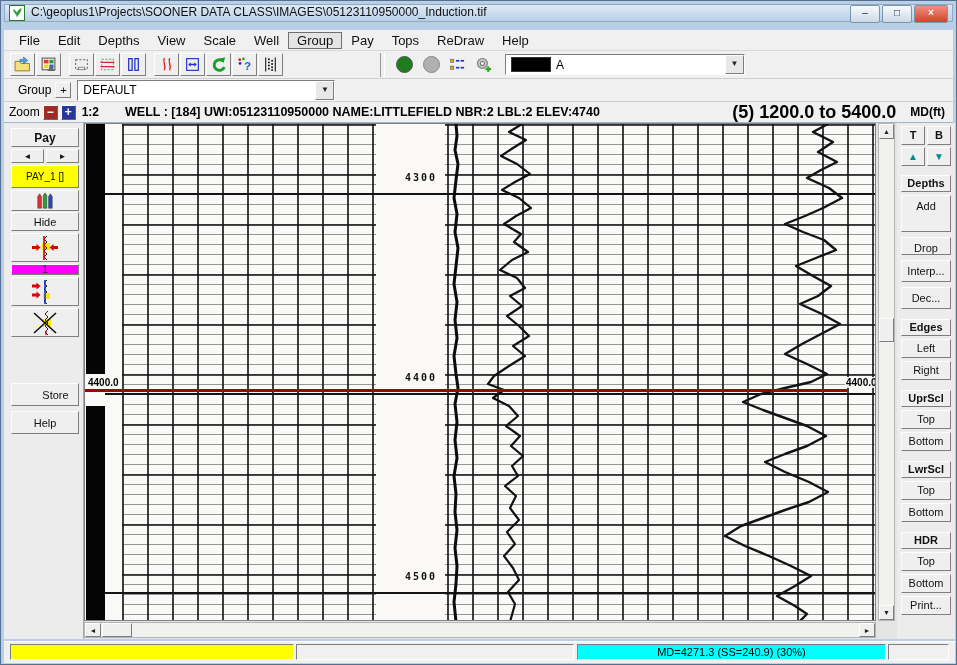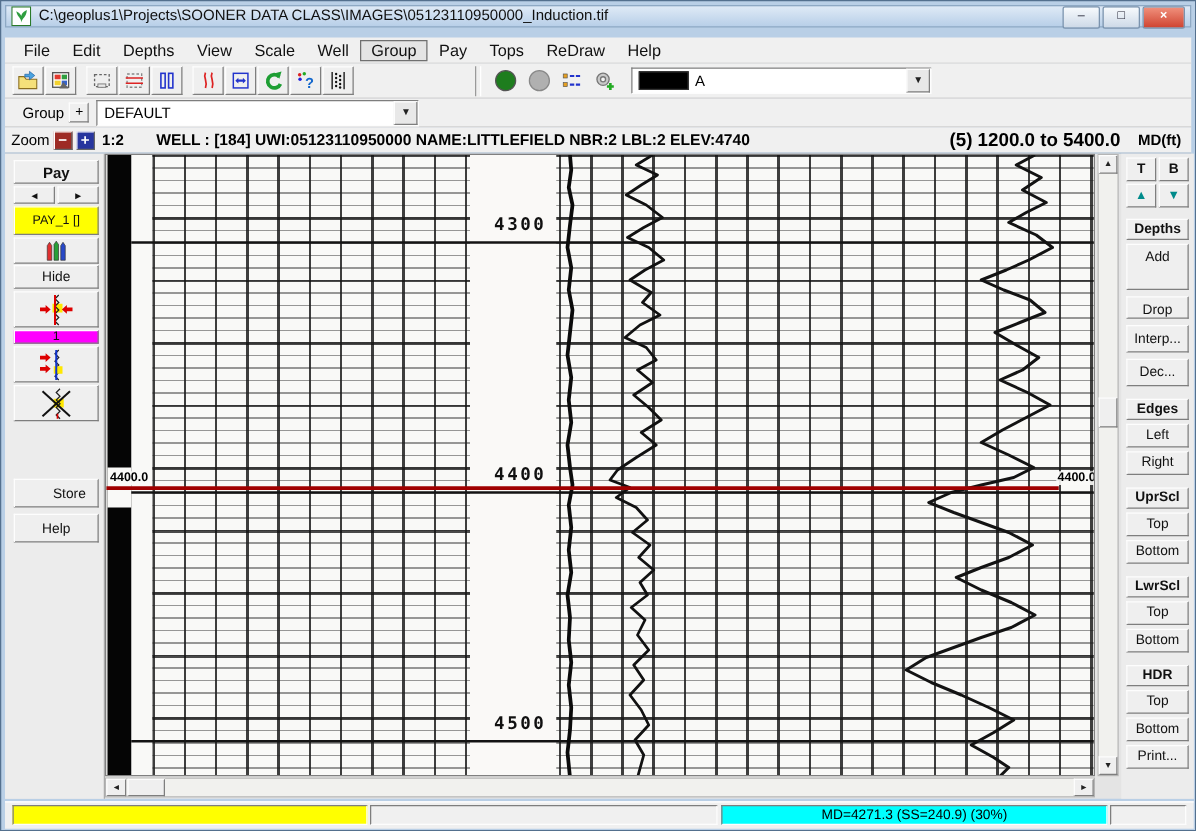--- a/index.html
+++ b/index.html
@@ -32,21 +32,21 @@
   .smallbtn{width:16px;height:16px;background:#efefef;border:1px solid;border-color:#fdfdfd #7e7e7e #7e7e7e #fdfdfd;text-align:center;line-height:14px;font-size:11px;margin-left:4px;box-sizing:border-box;}
   #group-combo{width:258px;margin-left:6px;}
   
   #zoomrow{position:absolute;left:3px;top:101px;right:3px;height:21px;background:#f0f0f0;display:flex;align-items:center;box-sizing:border-box;font-size:12px;border-bottom:1px solid #9fb6cc;}
   #zoomrow .zlabel{margin-left:5px;}
   .zbtn{width:15px;height:15px;margin-left:3px;color:#fff;font-weight:bold;text-align:center;line-height:13px;font-size:12px;border:1px solid;border-color:#fdfdfd #666 #666 #fdfdfd;box-sizing:border-box;}
   .zbtn.minus{background:#9e2b25;}
   .zbtn.plus{background:#27359e;}
   #zoomrow .ratio{font-weight:bold;margin-left:6px;}
   #zoomrow .wellinfo{font-weight:bold;margin-left:26px;font-size:12.5px;}
-  #zoomrow .rangeinfo{font-weight:bold;margin-left:auto;font-size:15px;}
+  #zoomrow .rangeinfo{font-weight:bold;margin-left:auto;font-size:18px;}
   #zoomrow .units{font-weight:bold;margin:0 8px 0 14px;font-size:12px;}
   
   #content{position:absolute;left:3px;top:122px;width:951px;height:516px;background:#e4e4e4;}
   #left-panel{position:absolute;left:0;top:0;width:80px;height:516px;background:#ececec;border-right:1px solid #aaa;box-sizing:border-box;}
   .lp{position:absolute;left:7px;width:68px;background:#efefef;border:1px solid;border-color:#fdfdfd #7e7e7e #7e7e7e #fdfdfd;box-sizing:border-box;text-align:center;font-size:11px;color:#111;display:flex;align-items:center;justify-content:center;}
   #right-panel{position:absolute;left:893px;top:0;width:58px;height:516px;background:#ececec;display:flex;flex-direction:column;align-items:center;box-sizing:border-box;padding-top:3px;}
   .rp{width:50px;height:19px;background:#efefef;border:1px solid;border-color:#fdfdfd #7e7e7e #7e7e7e #fdfdfd;box-sizing:border-box;text-align:center;font-size:11px;line-height:17px;color:#111;margin-bottom:3px;}
   .rp.hdr{font-weight:bold;height:17px;line-height:15px;margin-top:7px;}
   .rprow{display:flex;gap:2px;margin-bottom:2px;}
   .rp.half{width:24px;margin-bottom:0;}
@@ -54,21 +54,21 @@
   #canvas{position:absolute;left:80px;top:0;width:792px;height:498px;background:#f9f9f7;border:1px solid #808080;box-sizing:border-box;overflow:hidden;}
   #scan-strip{position:absolute;left:1px;top:0;width:19px;height:498px;background:#050505;}
   #scan-strip .notch{position:absolute;left:0;top:250px;width:19px;height:32px;background:#f9f9f7;}
   #grid{position:absolute;left:37px;top:0;width:755px;height:498px;
     background-image:
       repeating-linear-gradient(to bottom,rgba(30,30,30,0.45) 0 1px,transparent 1px 10px),
       repeating-linear-gradient(to bottom,rgba(15,15,15,0.75) 0 2px,transparent 2px 50px),
       repeating-linear-gradient(to right,rgba(15,15,15,0.8) 0 2px,transparent 2px 25px);}
   #depth-col{position:absolute;left:291px;top:0;width:69px;height:498px;background:#faf9f7;}
   .depth-line{position:absolute;left:20px;width:772px;height:2px;background:#141414;}
-  .depth-label{position:absolute;left:291px;width:61px;text-align:right;font-family:"DejaVu Sans Mono",monospace;font-weight:bold;font-size:14px;letter-spacing:2px;color:#111;}
+  .depth-label{position:absolute;left:291px;width:61px;text-align:right;font-family:"DejaVu Sans Mono",monospace;font-weight:bold;font-size:10px;letter-spacing:2px;color:#111;}
   #curves{position:absolute;left:0;top:0;}
   #redline{position:absolute;left:0;top:265px;width:762px;height:3px;}
   .redlbl{position:absolute;top:253px;font-size:10px;font-weight:bold;color:#000;background:rgba(250,250,247,0.9);padding:0 1px;}
   
   #vscroll{position:absolute;left:874px;top:0;width:17px;height:498px;background:#f1f1ee;border:1px solid #b5b5b5;box-sizing:border-box;}
   #hscroll{position:absolute;left:80px;top:499px;width:792px;height:16px;background:#f1f1ee;border:1px solid #b5b5b5;box-sizing:border-box;}
   .sbtn{position:absolute;background:#efefef;border:1px solid;border-color:#fdfdfd #7e7e7e #7e7e7e #fdfdfd;box-sizing:border-box;font-size:7px;color:#222;text-align:center;}
   .sthumb{position:absolute;background:#efefef;border:1px solid;border-color:#fdfdfd #7e7e7e #7e7e7e #fdfdfd;box-sizing:border-box;}
   
   #statusbar{position:absolute;left:3px;top:640px;width:951px;height:21px;background:#f0f0f0;border-top:1px solid #fff;}

